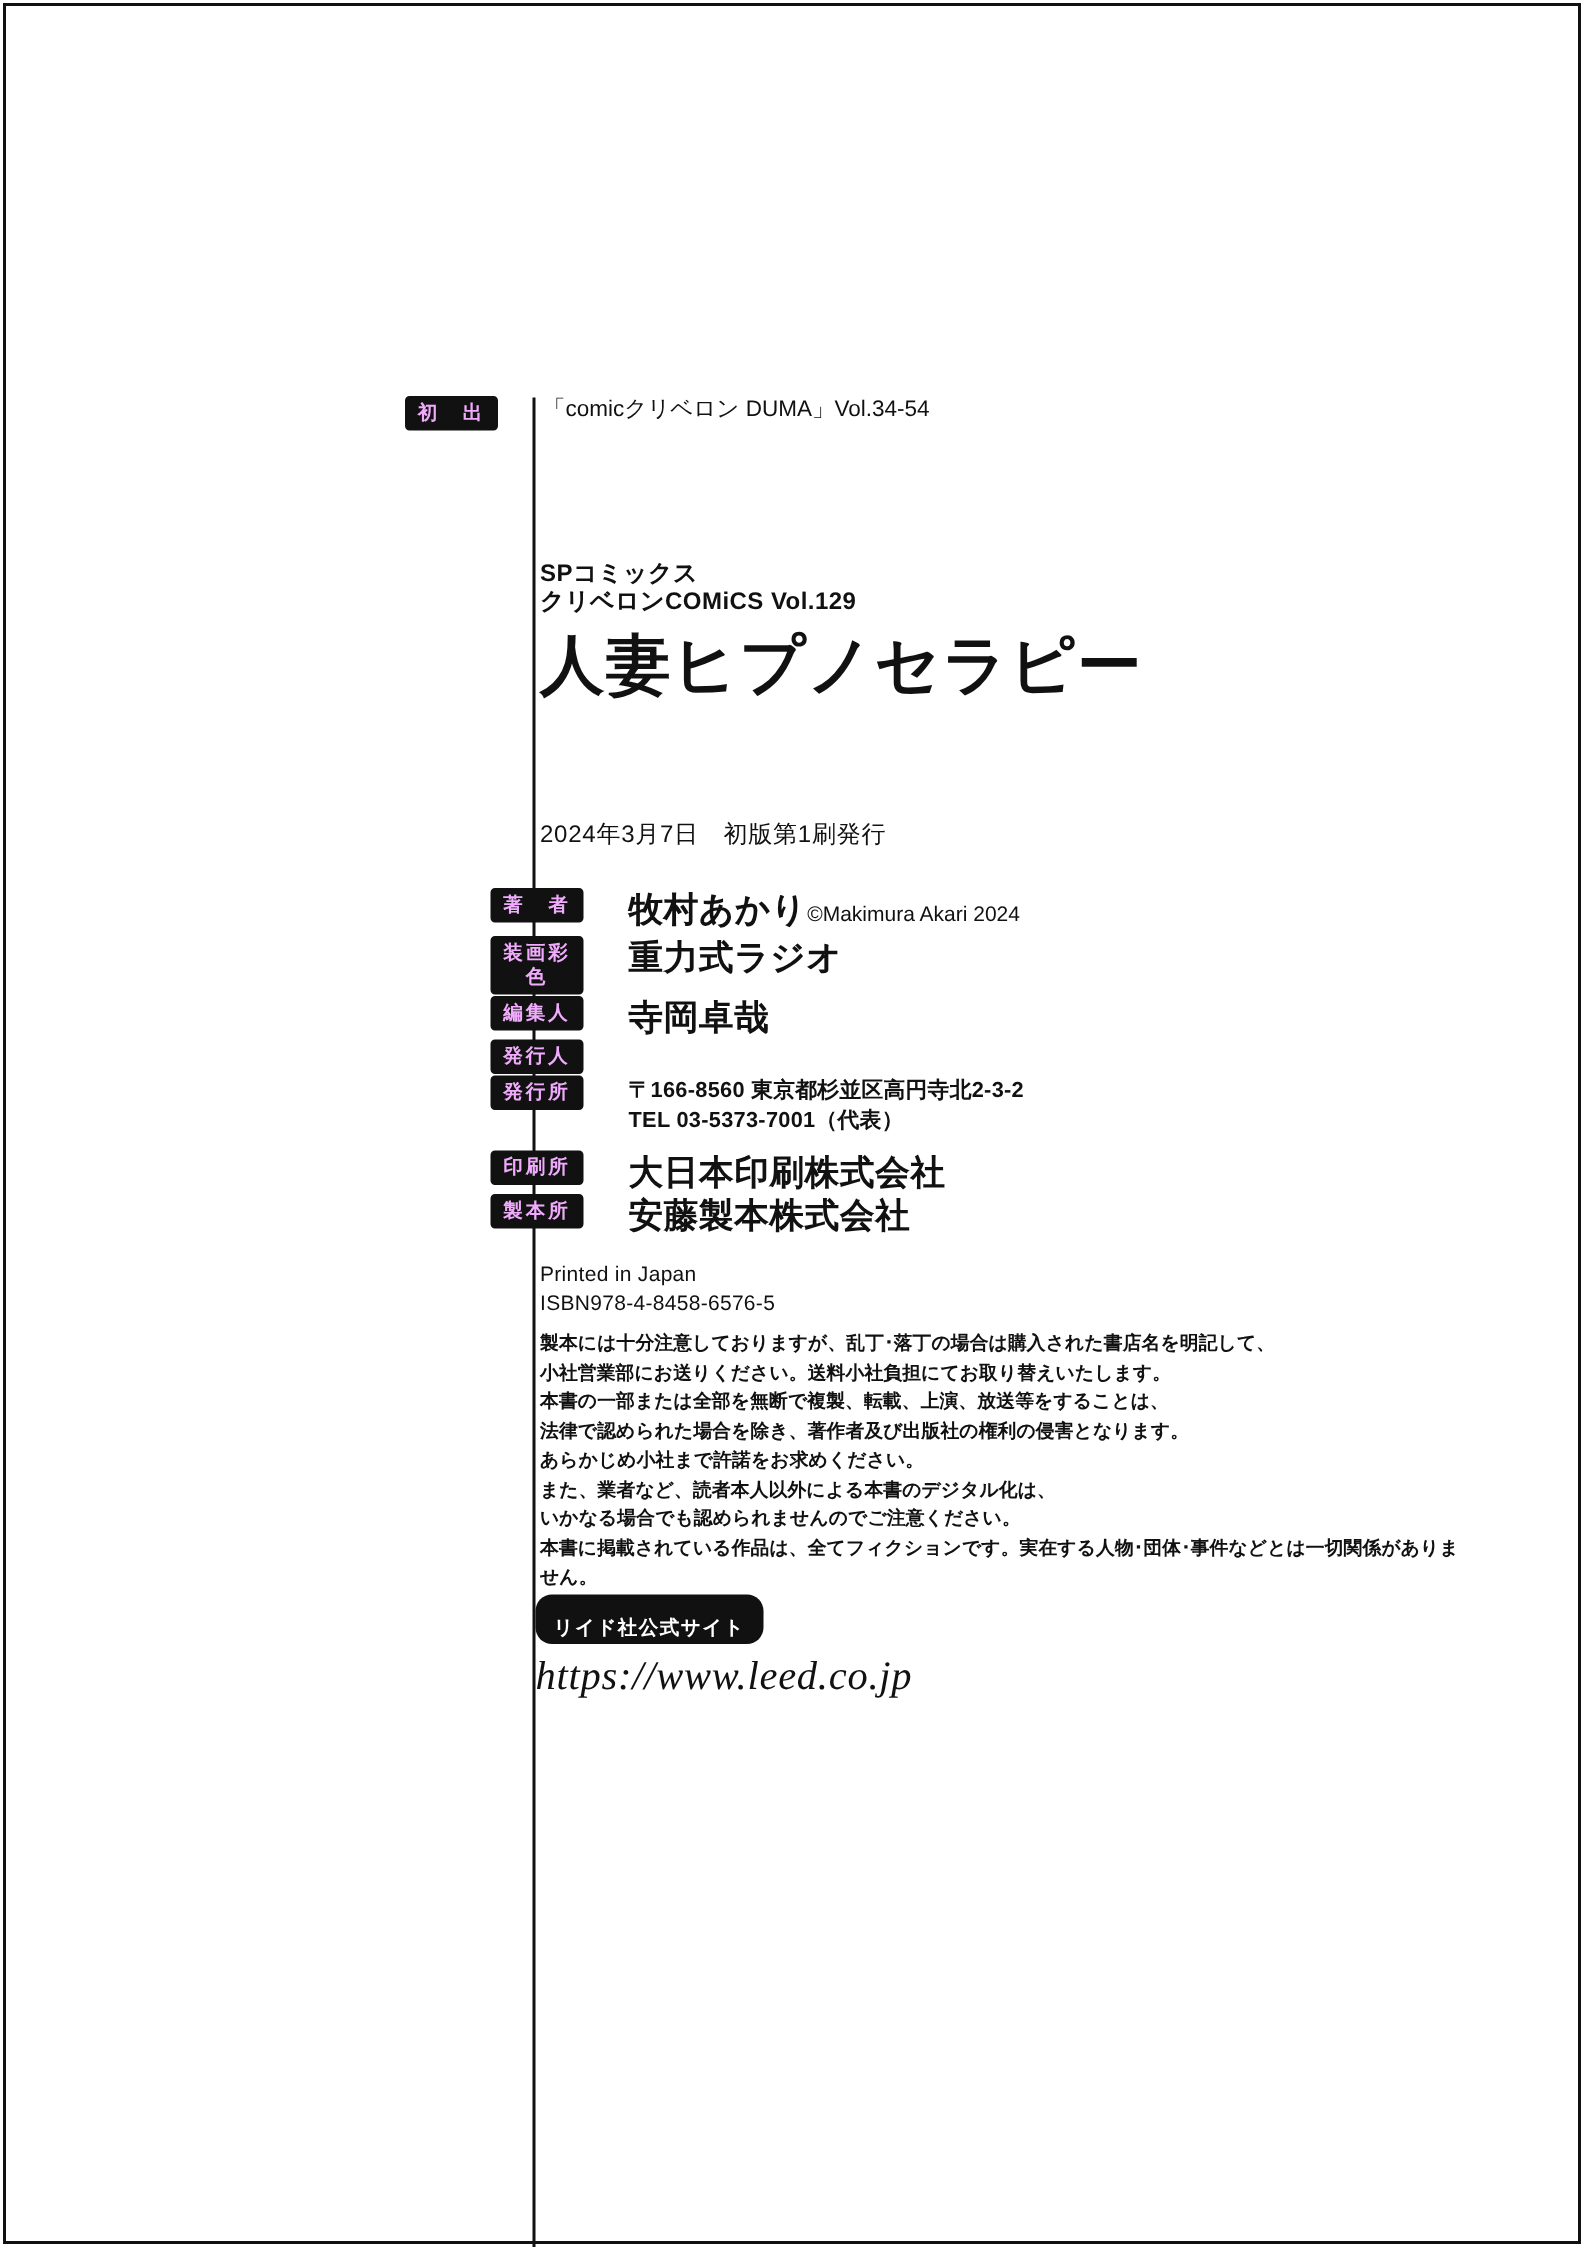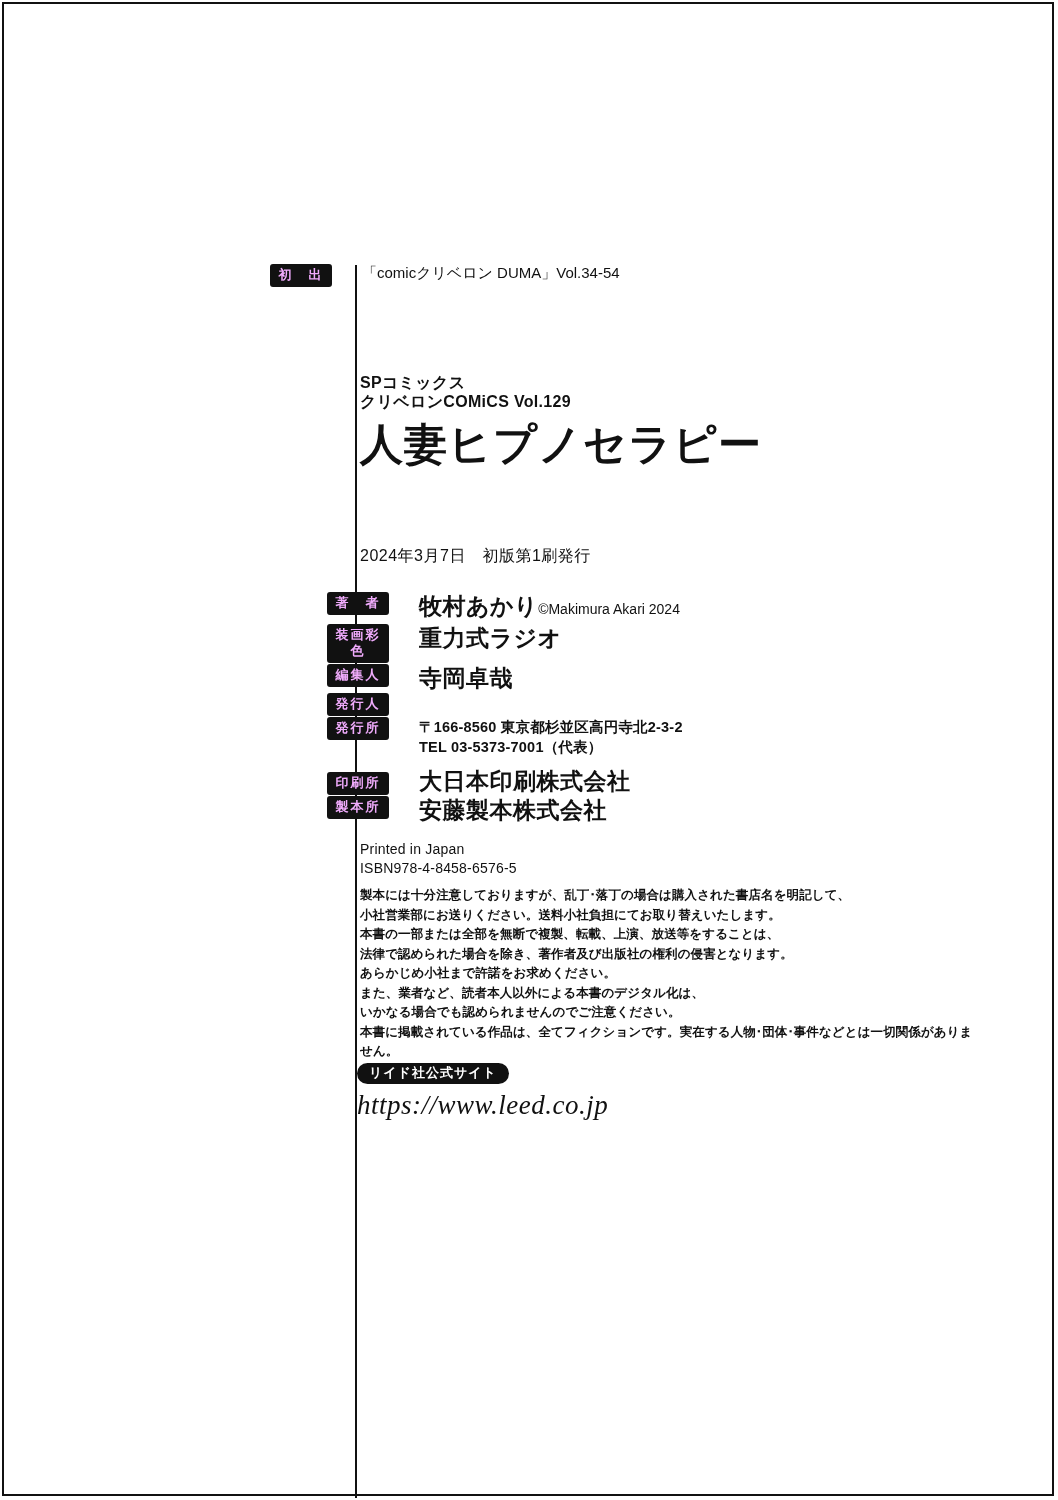--- a/index.html
+++ b/index.html
@@ -160,21 +160,21 @@
     left: 357px;
     top: 1063px;
   }
   .site-pill {
     display: inline-block;
     background: #111;
     color: #fff;
     font-size: 13px;
     font-weight: bold;
     letter-spacing: 1px;
-    padding: 2px 12px 3px 12px;
+    padding: 14px 12px 3px 12px;
     border-radius: 11px;
     line-height: 16px;
   }
   .site-url {
     font-family: "Liberation Serif", serif;
     font-style: italic;
     font-size: 27px;
     line-height: 32px;
     margin-top: 5px;
     letter-spacing: 0.5px;
@@ -227,21 +227,21 @@
   </div>
 
   <div class="row">
     <div class="label-box">発行所</div>
     <div class="row-content">
       <div class="addr">〒166-8560 東京都杉並区高円寺北2-3-2</div>
       <div class="addr">TEL 03-5373-7001（代表）</div>
     </div>
   </div>
 
-  <div class="row" style="margin-top:10px;align-items:flex-end;">
+  <div class="row" style="margin-top:10px;">
     <div class="label-box">印刷所</div>
     <div class="row-content">
       <div class="cred-name">大日本印刷株式会社</div>
     </div>
   </div>
 
   <div class="row">
     <div class="label-box">製本所</div>
     <div class="row-content">
       <div class="cred-name">安藤製本株式会社</div>

